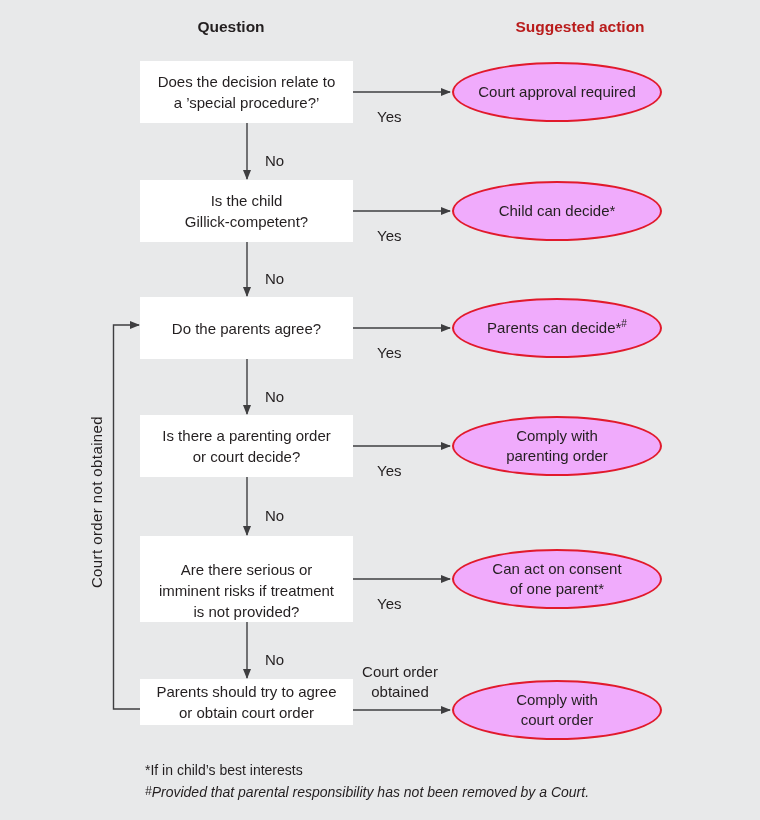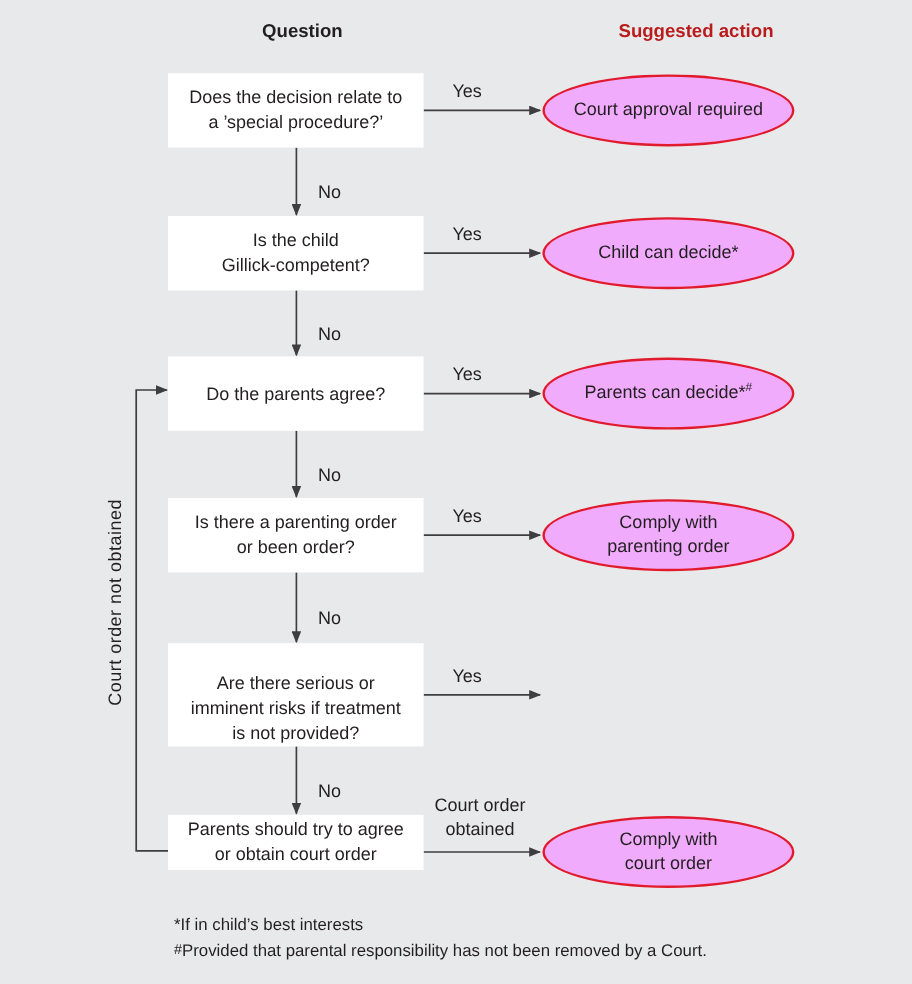--- a/index.html
+++ b/index.html
@@ -8,40 +8,40 @@
     background:#e8e9ea;
     font-family:"Liberation Sans","DejaVu Sans",sans-serif;
     color:#231f20;
     overflow:hidden;
   }
   .stage{position:relative;width:760px;height:820px;background:#e8e9ea;}
   .col-header{
     position:absolute;top:18px;transform:translateX(-50%);
     font-size:15.5px;font-weight:bold;white-space:nowrap;
   }
-  .col-header.question{left:252px;color:#231f20;}
+  .col-header.question{left:231px;color:#231f20;}
   .col-header.action{left:580px;color:#b91c1c;}
   .qbox{
     position:absolute;left:140px;width:213px;
     background:#ffffff;
     display:flex;align-items:center;justify-content:center;
     text-align:center;font-size:15px;line-height:21px;
   }
   .ellipse{
     position:absolute;left:452px;width:210px;height:60px;
     background:#f0abfc;border:2.5px solid #e11a2c;border-radius:50%;
     box-sizing:border-box;
     display:flex;align-items:center;justify-content:center;
     text-align:center;font-size:15px;line-height:20px;
   }
   .ellipse sup{font-size:10px;line-height:0;vertical-align:super;}
   .edge-label{
     position:absolute;font-size:15px;white-space:nowrap;color:#231f20;
   }
-  .edge-label.yes{left:377px;}
+  .edge-label.yes{left:377px;margin-top:40px;}
   .edge-label.no{left:265px;margin-top:10px;}
   .edge-label.final{
     left:343px;width:114px;text-align:center;line-height:20px;white-space:normal;
   }
   .side-label{
     position:absolute;left:96px;top:502px;
     transform:translate(-50%,-50%) rotate(-90deg);
     font-size:15px;letter-spacing:0.4px;white-space:nowrap;color:#231f20;
   }
   .arrow-layer{position:absolute;left:0;top:0;width:760px;height:820px;}
@@ -94,21 +94,21 @@
     </div>
   </div>
   <div class="qbox" style="top:297px;height:62px;">
     <div>
       <div>Do the parents agree?</div>
     </div>
   </div>
   <div class="qbox" style="top:415px;height:62px;justify-content:center;">
     <div>
       <div>Is there a parenting order</div>
-      <div>or been order?</div>
+      <div>or court decide?</div>
     </div>
   </div>
   <div class="qbox" style="top:536px;height:86px;align-items:flex-end;">
     <div>
       <div>Are there serious or</div>
       <div>imminent risks if treatment</div>
       <div>is not provided?</div>
     </div>
   </div>
   <div class="qbox" style="top:679px;height:46px;">
@@ -126,20 +126,26 @@
   </div>
   <div class="ellipse" style="top:298px;">
     <div><span>Parents can decide*</span><sup>#</sup></div>
   </div>
   <div class="ellipse" style="top:416px;">
     <div>
       <div>Comply with</div>
       <div>parenting order</div>
     </div>
   </div>
+  <div class="ellipse" style="top:549px;">
+    <div>
+      <div>Can act on consent</div>
+      <div>of one parent*</div>
+    </div>
+  </div>
   <div class="ellipse" style="top:680px;">
     <div>
       <div>Comply with</div>
       <div>court order</div>
     </div>
   </div>
 
   <div class="edge-label yes" style="top:68px;">Yes</div>
   <div class="edge-label yes" style="top:187px;">Yes</div>
   <div class="edge-label yes" style="top:304px;">Yes</div>
@@ -155,17 +161,17 @@
   <div class="edge-label final" style="top:662px;">
     <div>Court order</div>
     <div>obtained</div>
   </div>
 
   <div class="side-label">Court order not obtained</div>
 
   <div class="footnote" style="top:762px;">
     <span>*</span><span>If in child’s best interests</span>
   </div>
-  <div class="footnote" style="top:784px;">
+  <div class="footnote" style="top:784px;font-style:italic;">
     <span class="marker-hash">#</span><span>Provided that parental responsibility has not been removed by a Court.</span>
   </div>
 
 </div>
 
 </body></html>

